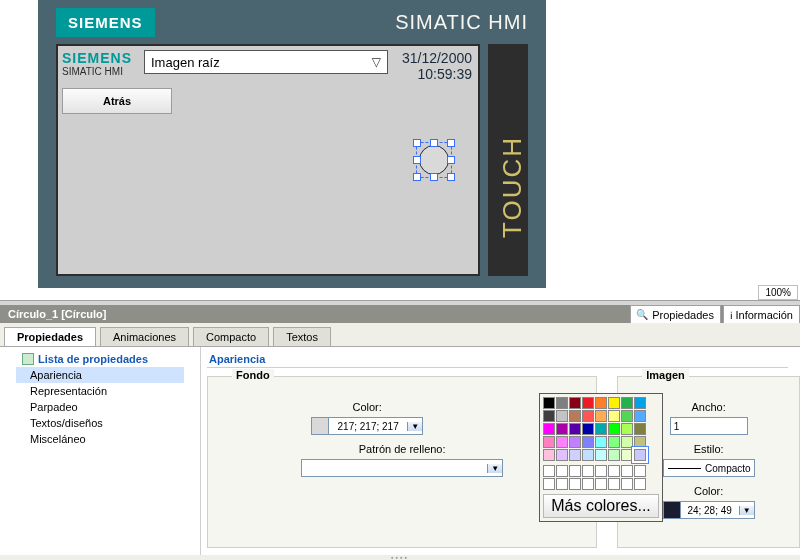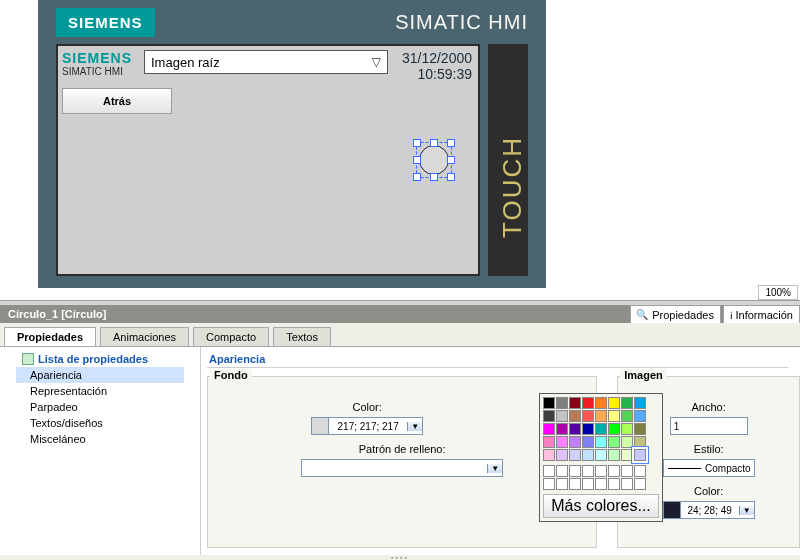--- a/index.html
+++ b/index.html
@@ -133,21 +133,21 @@
     border-bottom:1px solid #cfcfcf; margin-right:12px;
   }
   .groups{ display:flex; gap:20px; margin-top:8px; }
   .group{
     border:1px solid #cfcfcc; padding:6px 10px 14px 10px; background:#f6f6f0; min-height:150px;
     position:relative;
   }
   .group.fondo{ width:394px; }
   .group.borde{ width:172px; }
   .group-title{
-    position:absolute; top:-2px; left:2px; background:#f6f6f0; padding:0 4px;
+    position:absolute; top:-2px; left:24px; background:#f6f6f0; padding:0 4px;
     font-weight:bold; transform:translateY(-50%);
   }
   .row{ display:flex; align-items:center; gap:4px; margin-top:8px; justify-content:flex-end;flex-direction:column;}
   .row label{white-space:nowrap;}
   .field{
     height:16px; border:1px solid #7a95b0; background:#fff; font-size:10px;
     display:flex; align-items:center;
   }
   .color-field{ width:110px; display:flex; }
   .color-swatch{ width:16px; height:16px; border-right:1px solid #7a95b0; background:#d9d9d9; }

